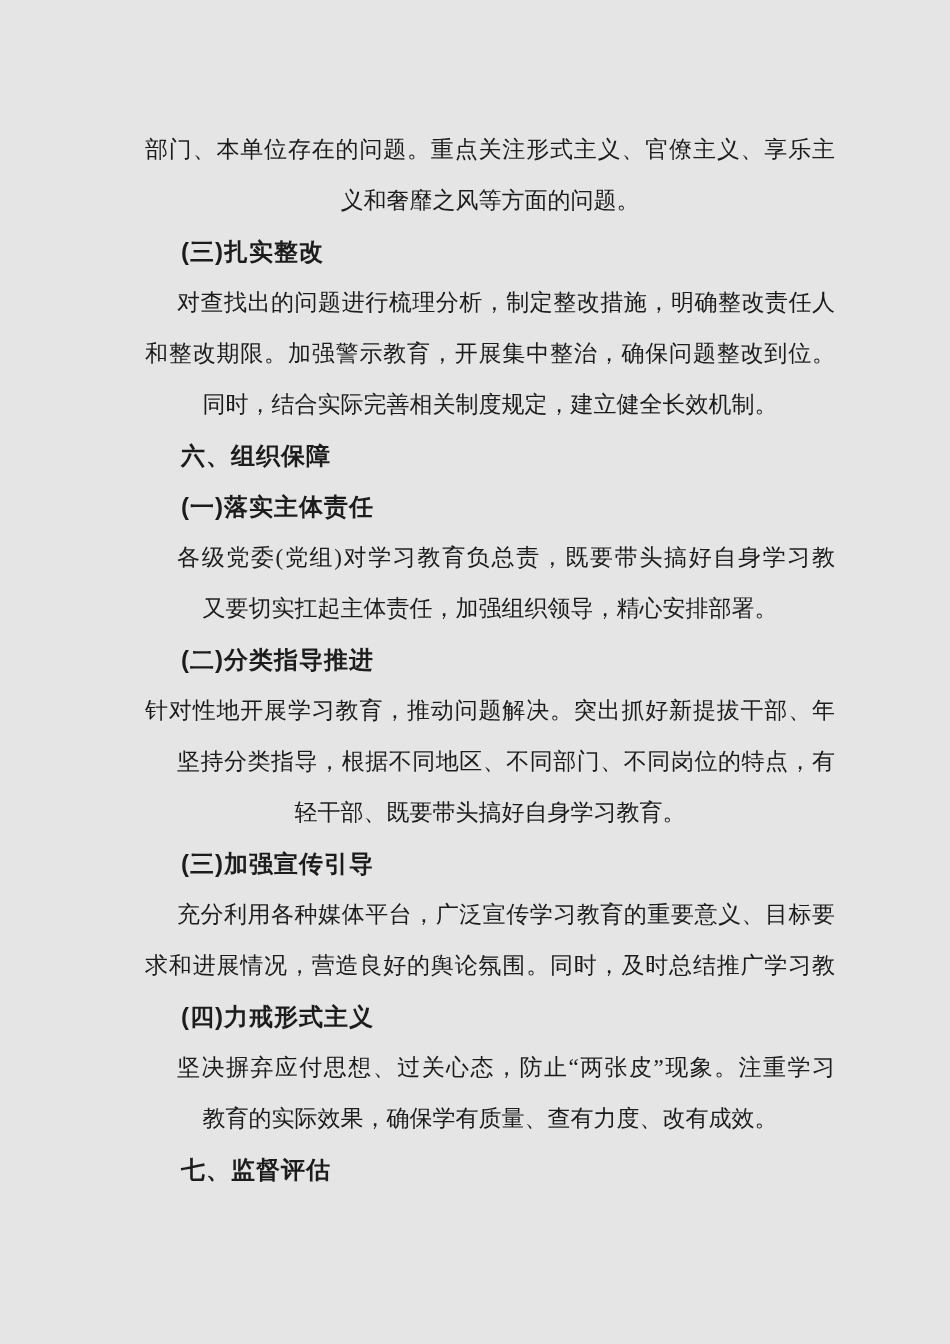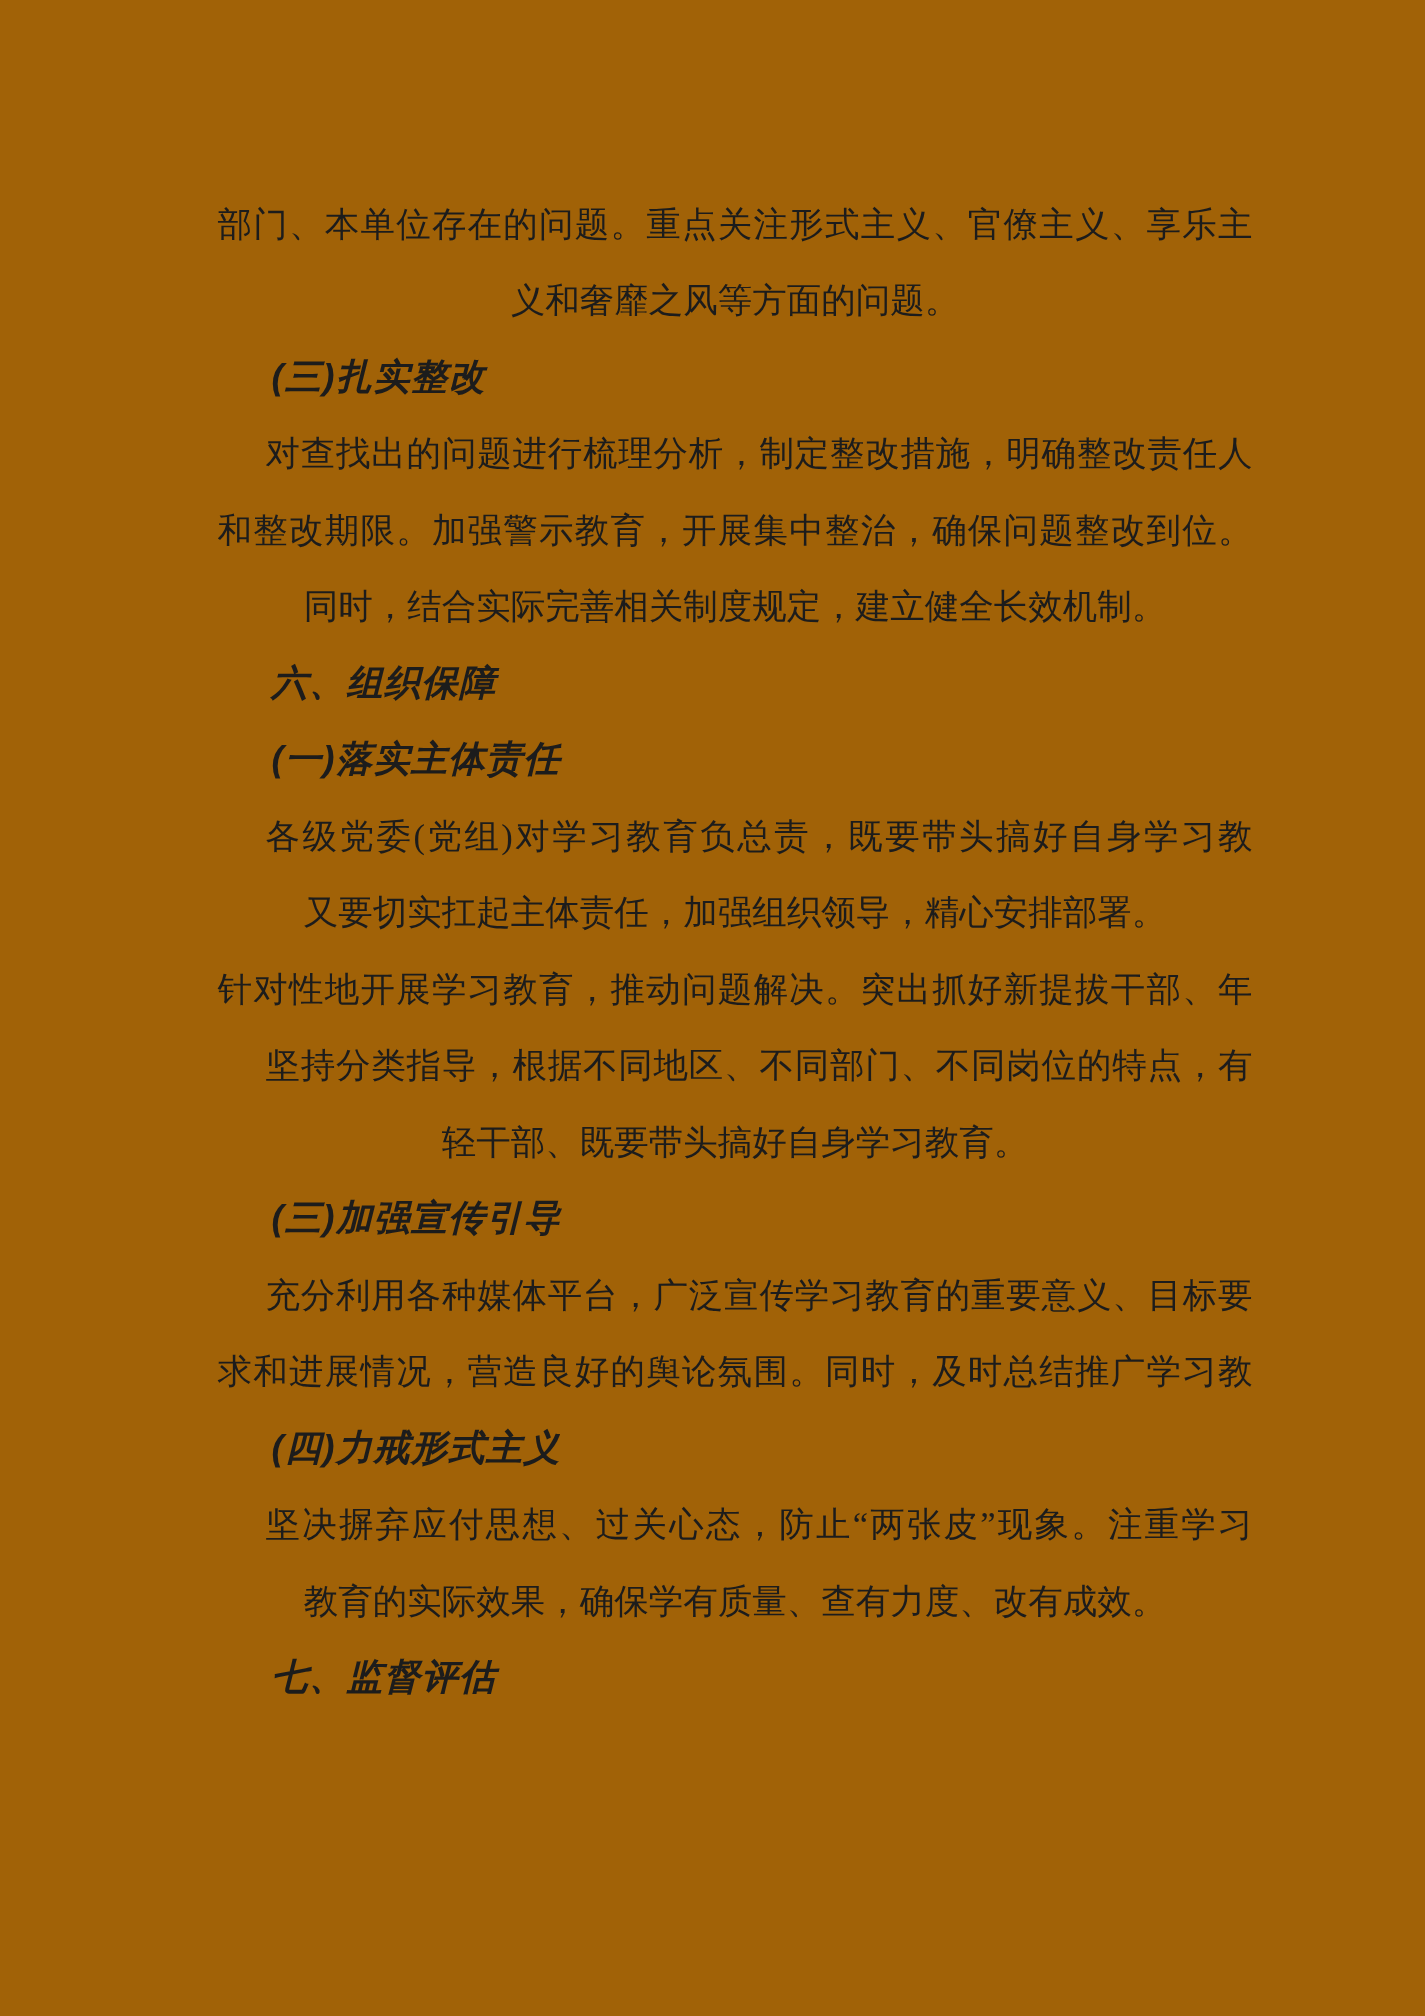--- a/index.html
+++ b/index.html
@@ -8,21 +8,21 @@
     height: 1344px;
     background: #ffffff;
     font-family: "Liberation Serif", "DejaVu Serif", serif;
     color: #1c1c1c;
     overflow: hidden;
   }
   .page {
     position: relative;
     width: 950px;
     height: 1344px;
-    background: #a16207;
+    background: #e5e5e5;
   }
   .doc {
     position: absolute;
     left: 145px;
     top: 124px;
     width: 690px;
   }
   .line, .heading {
     margin: 0;
     padding: 0;
@@ -43,21 +43,20 @@
   }
   .indent {
     text-indent: 32px;
   }
   .heading {
     font-family: "Liberation Sans", "DejaVu Sans", sans-serif;
     font-weight: bold;
     font-size: 24px;
     text-indent: 36px;
     letter-spacing: 1px;
-    font-style: italic;
   }
 </style>
 </head>
 <body style="background: rgb(255, 255, 255); color: rgb(28, 28, 28);">
 
 <div class="page">
   <div class="doc">
 
     <p class="line fill">部门、本单位存在的问题。重点关注形式主义、官僚主义、享乐主</p>
     <p class="line">义和奢靡之风等方面的问题。</p>
@@ -67,20 +66,21 @@
     <p class="line fill indent">对查找出的问题进行梳理分析，制定整改措施，明确整改责任人</p>
     <p class="line fill">和整改期限。加强警示教育，开展集中整治，确保问题整改到位。</p>
     <p class="line">同时，结合实际完善相关制度规定，建立健全长效机制。</p>
 
     <h2 class="heading">六、组织保障</h2>
     <h3 class="heading">(一)落实主体责任</h3>
 
     <p class="line fill indent">各级党委(党组)对学习教育负总责，既要带头搞好自身学习教育，</p>
     <p class="line">又要切实扛起主体责任，加强组织领导，精心安排部署。</p>
 
+    <h3 class="heading">(二)分类指导推进</h3>
 
     <p class="line fill">针对性地开展学习教育，推动问题解决。突出抓好新提拔干部、年</p>
     <p class="line fill indent">坚持分类指导，根据不同地区、不同部门、不同岗位的特点，有</p>
     <p class="line">轻干部、既要带头搞好自身学习教育。</p>
 
     <h3 class="heading">(三)加强宣传引导</h3>
 
     <p class="line fill indent">充分利用各种媒体平台，广泛宣传学习教育的重要意义、目标要</p>
     <p class="line fill">求和进展情况，营造良好的舆论氛围。同时，及时总结推广学习教</p>
 

